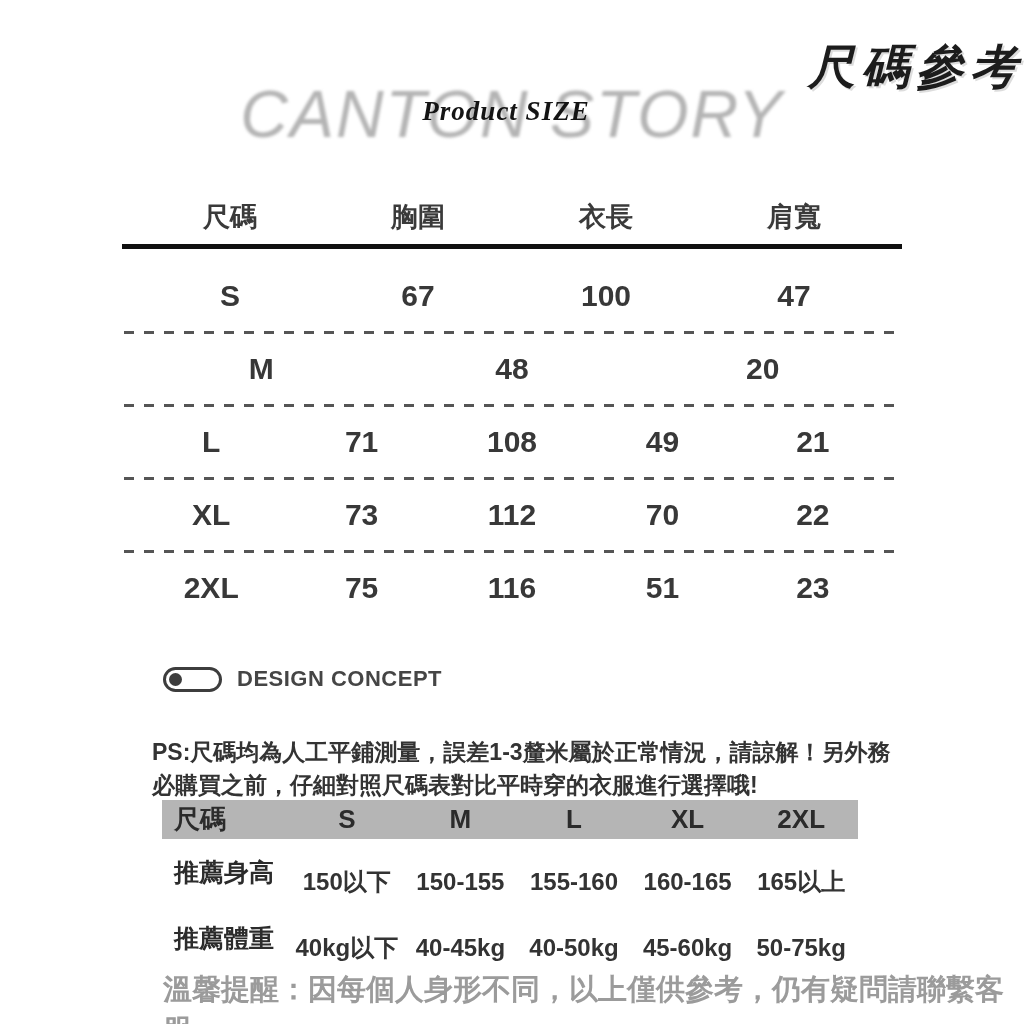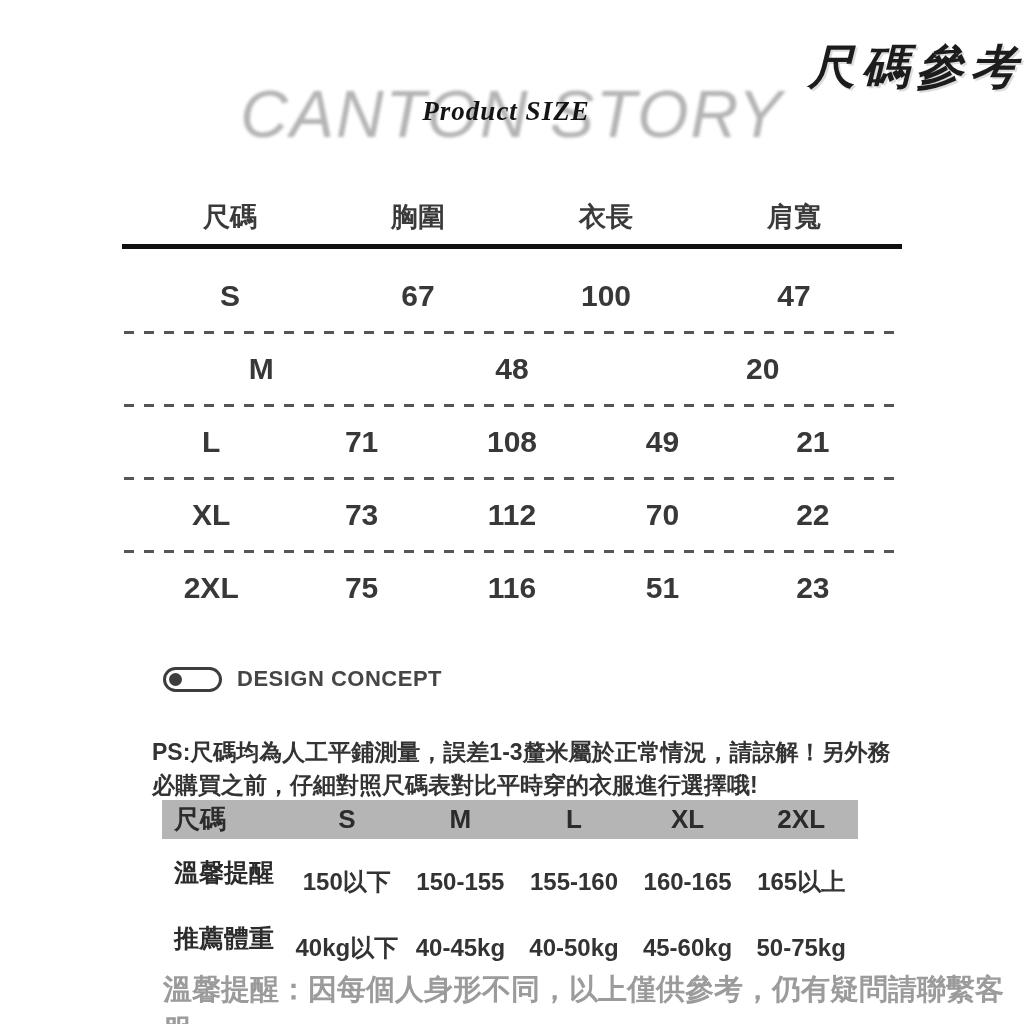--- a/index.html
+++ b/index.html
@@ -202,21 +202,21 @@
     <div class="rec-row rec-head">
       <div class="rec-label-cell">尺碼</div>
       <div class="rec-cell">S</div>
       <div class="rec-cell">M</div>
       <div class="rec-cell">L</div>
       <div class="rec-cell">XL</div>
       <div class="rec-cell">2XL</div>
     </div>
 
     <div class="rec-row rec-data">
-      <div class="rec-label-cell">溫馨提醒</div>
+      <div class="rec-label-cell">推薦身高</div>
       <div class="rec-cell">150以下</div>
       <div class="rec-cell">150-155</div>
       <div class="rec-cell">155-160</div>
       <div class="rec-cell">160-165</div>
       <div class="rec-cell">165以上</div>
     </div>
 
     <div class="rec-row rec-data">
       <div class="rec-label-cell">推薦體重</div>
       <div class="rec-cell">40kg以下</div>

